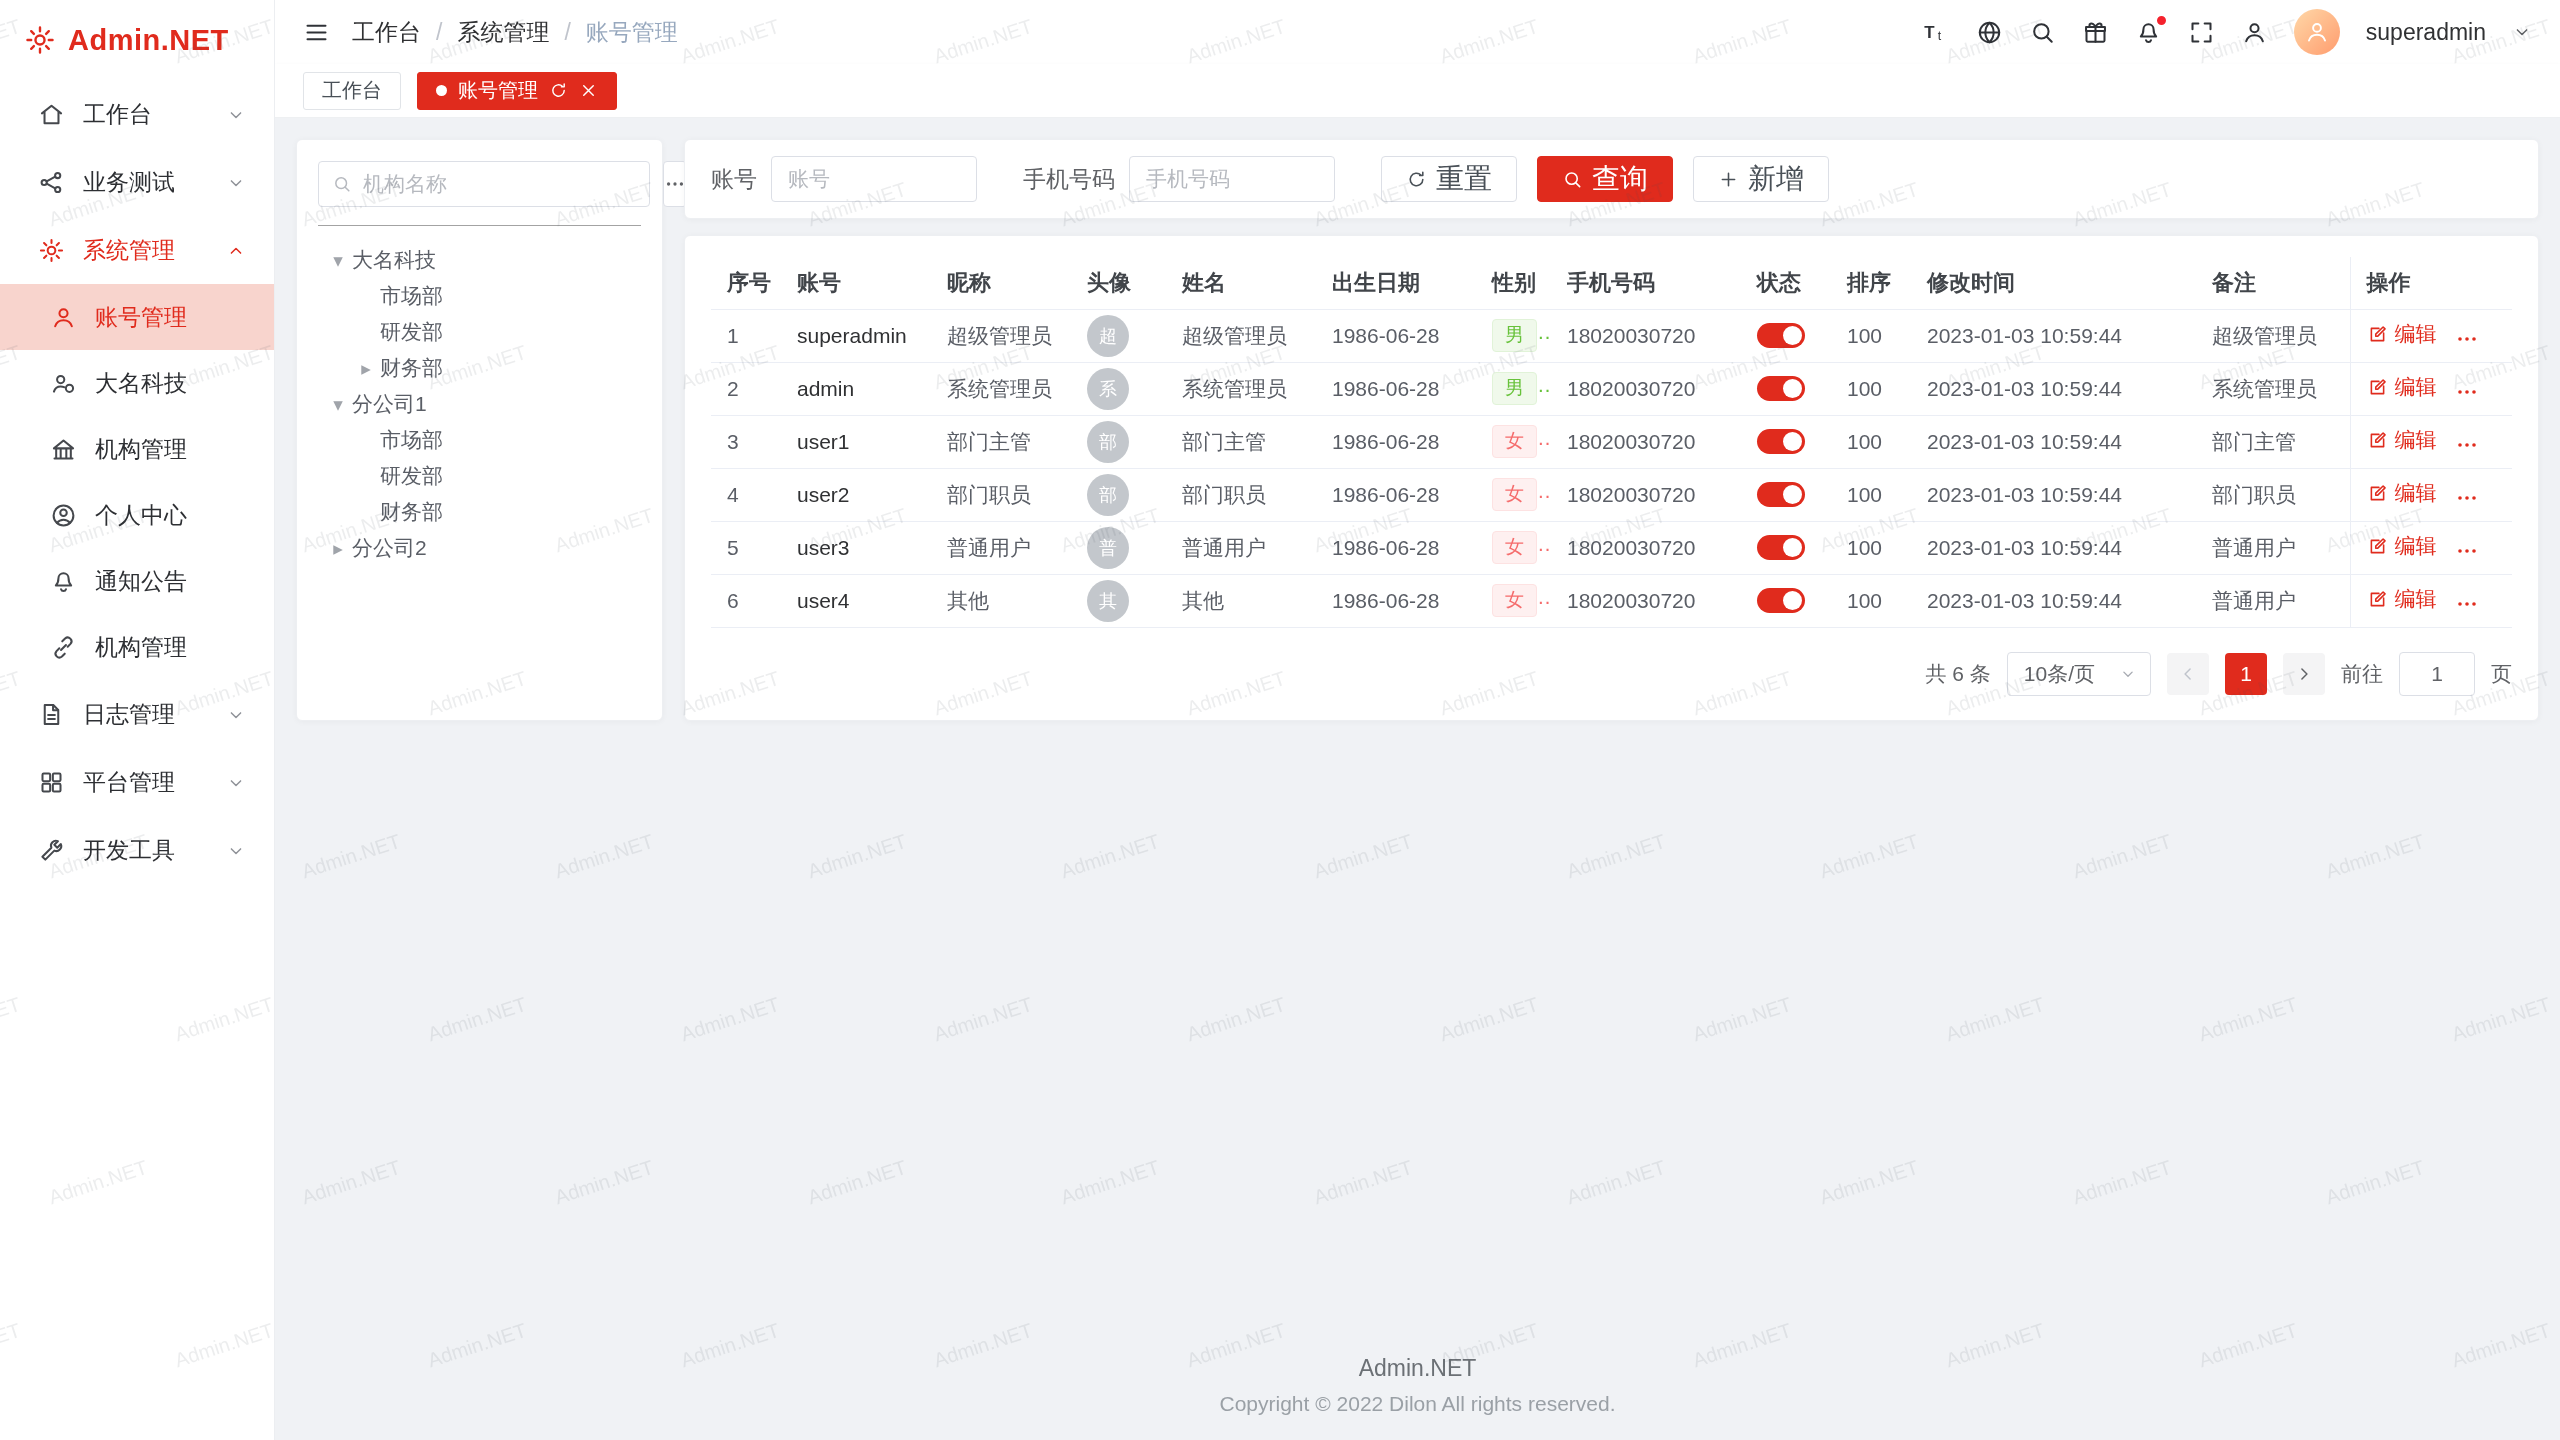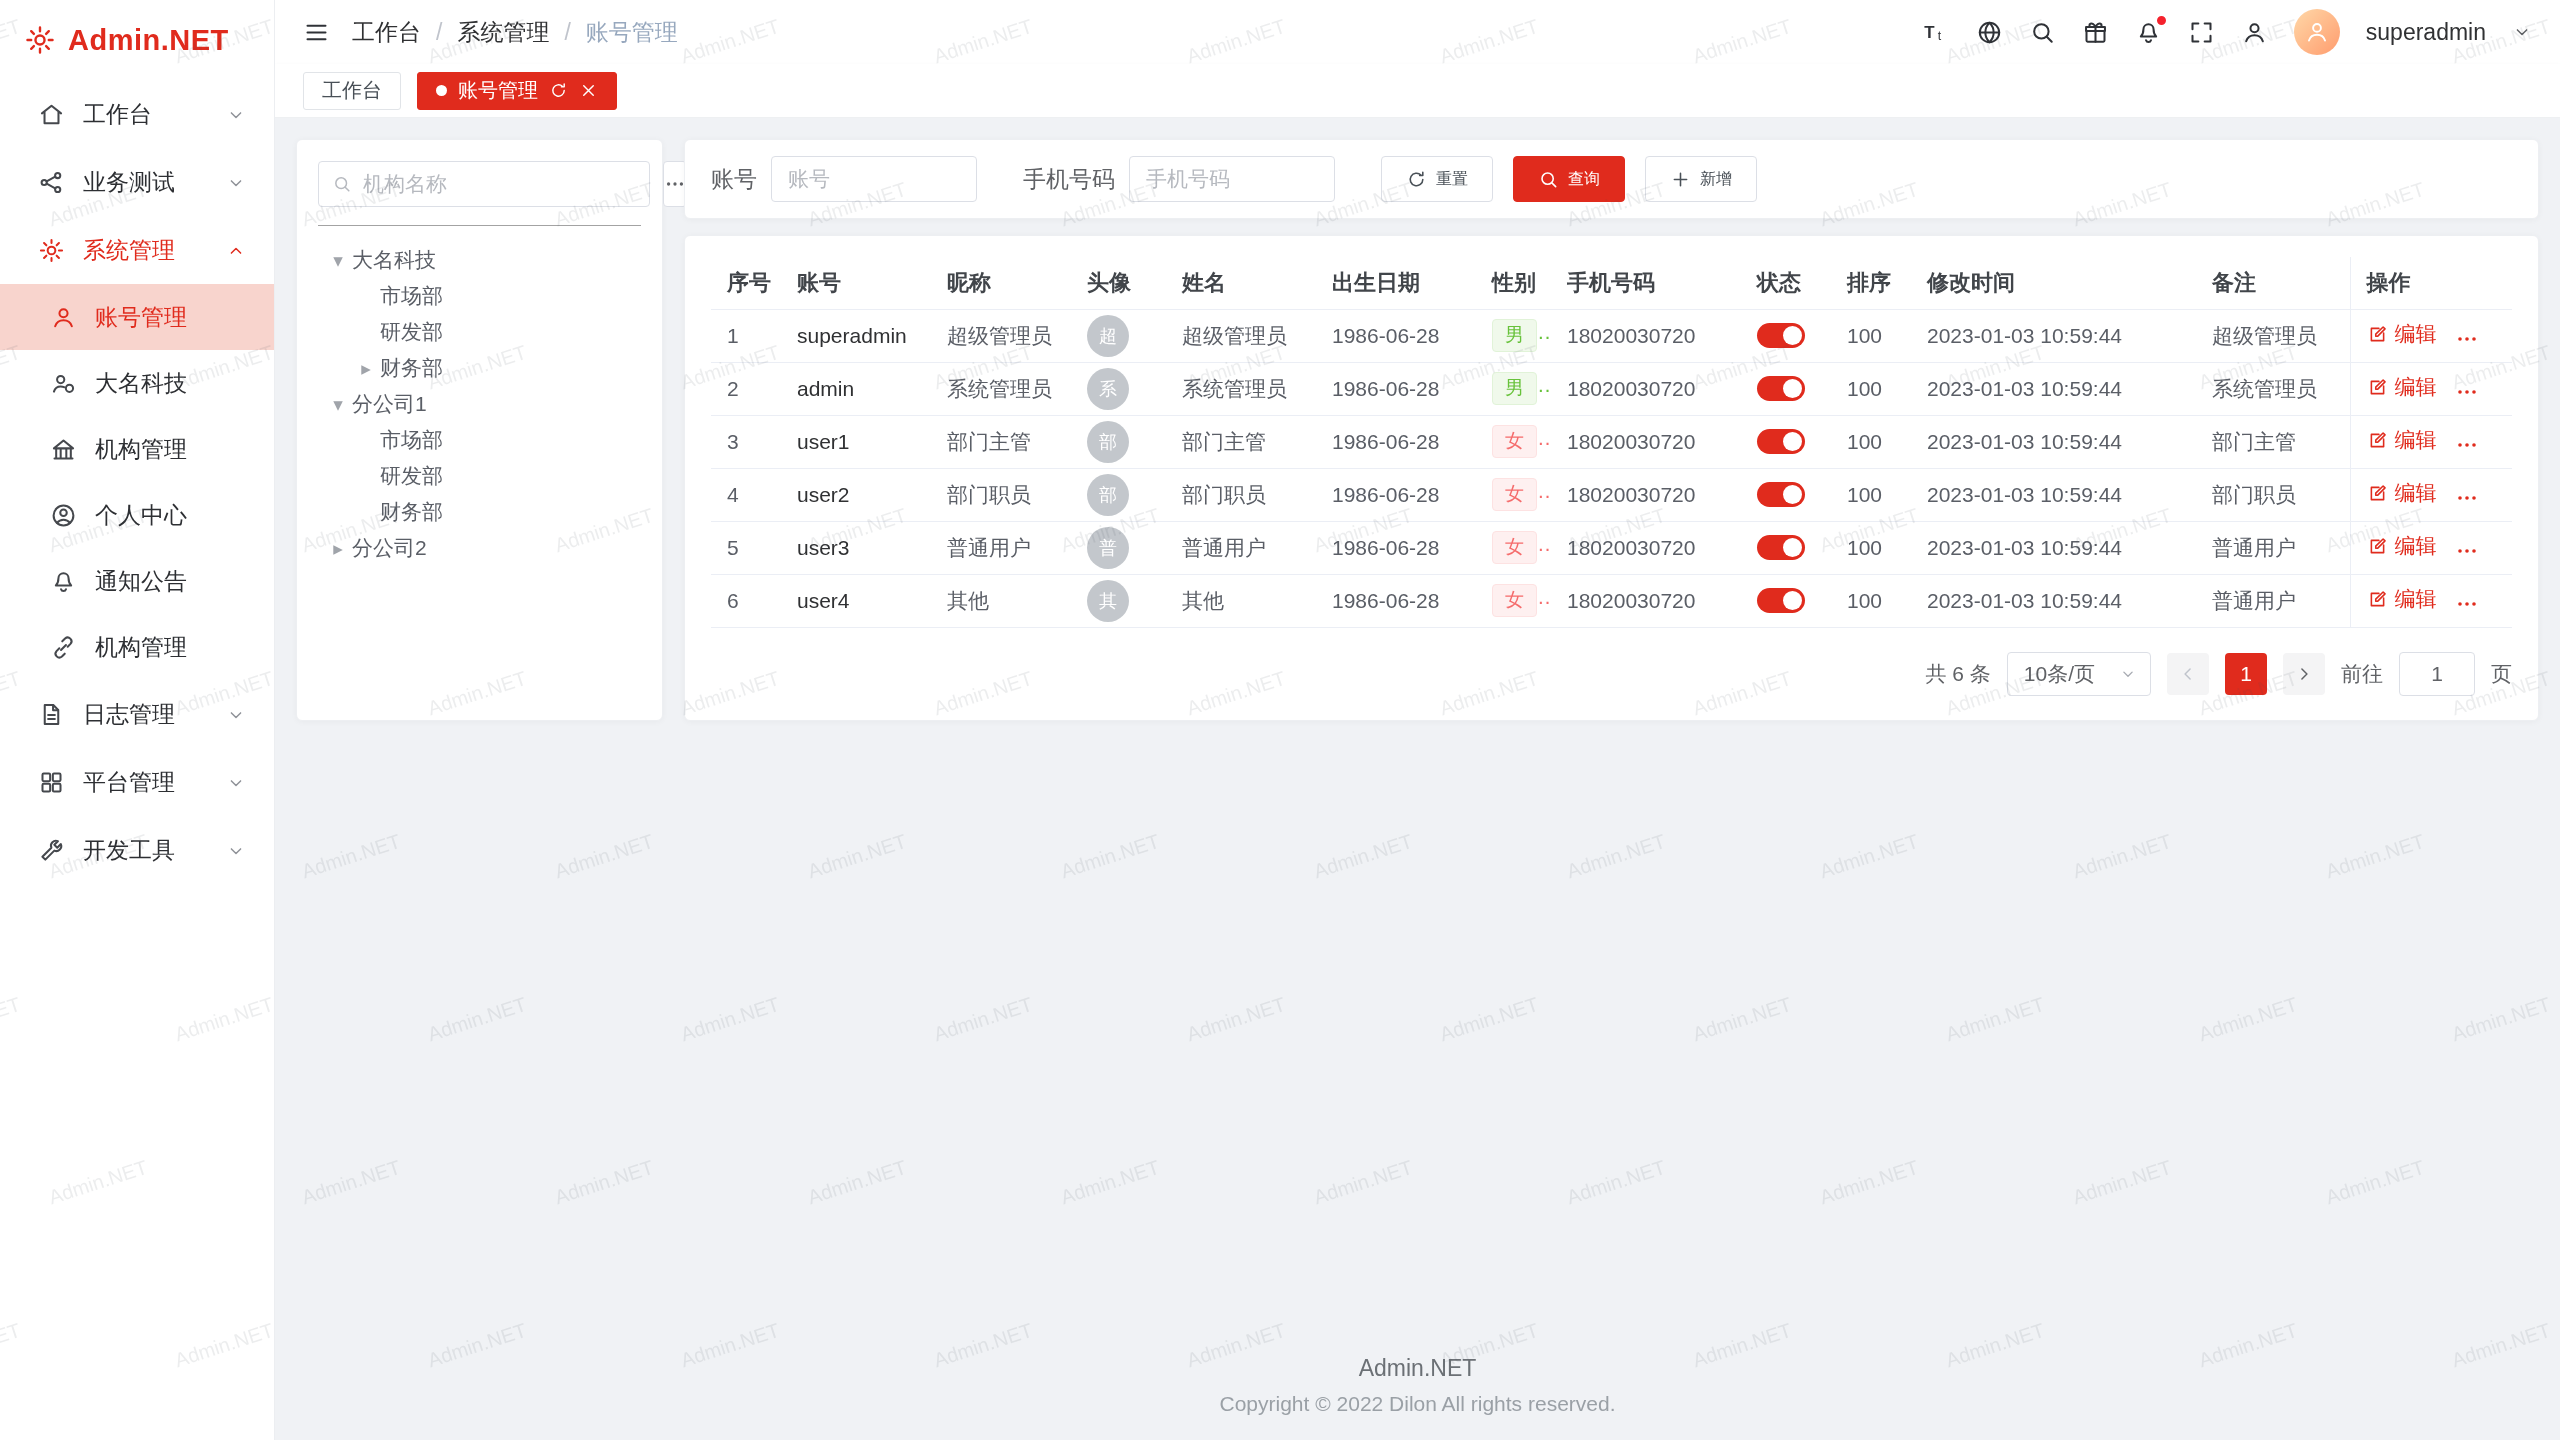--- a/index.html
+++ b/index.html
@@ -70,21 +70,21 @@
   .tree-node { display: flex; align-items: center; height: 36px; font-size: 21px; color: #5a5e66; cursor: pointer; }
   .tree-node.lvl0 { padding-left: 6px; }
   .tree-node.lvl1 { padding-left: 34px; }
   .caret { width: 28px; color: #a0a4aa; font-size: 19px; display: inline-flex; justify-content: center; flex: none; }
 
   .right-stack { flex: 1; display: flex; flex-direction: column; gap: 16px; min-width: 0; }
   .search-card { padding: 16px 26px; display: flex; align-items: center; }
   .flabel { font-size: 23px; color: #606266; margin-right: 14px; white-space: nowrap; }
   .flabel.gap { margin-left: 46px; }
   .finput { width: 206px; height: 46px; border: 1px solid #dcdfe6; border-radius: 4px; padding: 0 16px; font-size: 21px; color: #303133; outline: none; font-family: inherit; }
-  .btn { height: 46px; display: inline-flex; align-items: center; gap: 9px; padding: 0 24px; border-radius: 4px; font-size: 16px; cursor: pointer; border: 1px solid #dcdfe6; background: #fff; color: #495057; font-family: inherit; white-space: nowrap; }
+  .btn { height: 46px; display: inline-flex; align-items: center; gap: 9px; padding: 0 24px; border-radius: 4px; font-size: 28px; cursor: pointer; border: 1px solid #dcdfe6; background: #fff; color: #495057; font-family: inherit; white-space: nowrap; }
   .btn .bicon { width: 21px; height: 21px; display: inline-flex; }
   .btn .bicon svg { width: 100%; height: 100%; }
   .btn.primary { background: #e02b1d; border-color: #e02b1d; color: #fff; }
   .btn.reset { margin-left: 46px; }
   .btn + .btn { margin-left: 20px; }
 
   .table-card { padding: 21px 26px 24px; display: flex; flex-direction: column; }
   table { width: 100%; border-collapse: collapse; table-layout: fixed; }
   col.c0{width:70px} col.c1{width:150px} col.c2{width:140px} col.c3{width:95px} col.c4{width:150px}
   col.c5{width:160px} col.c6{width:75px} col.c7{width:190px} col.c8{width:90px} col.c9{width:80px}

